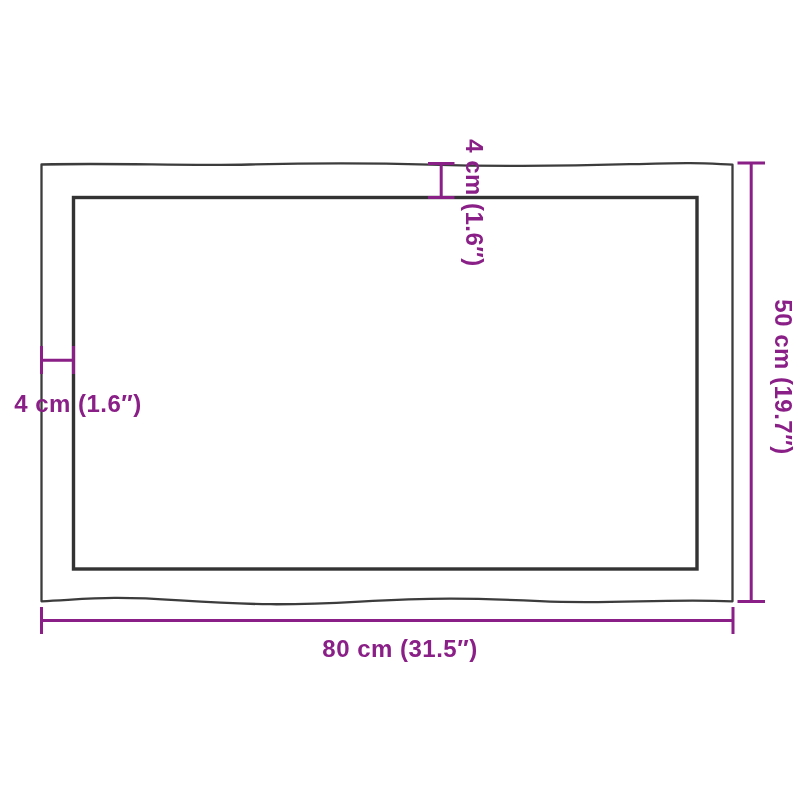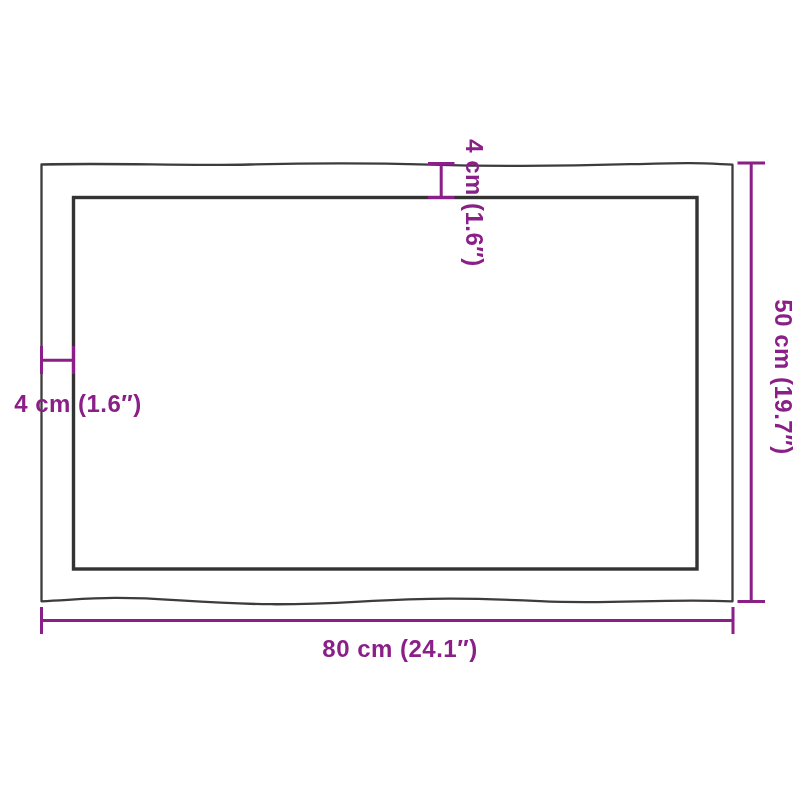--- a/index.html
+++ b/index.html
@@ -73,21 +73,21 @@
 
     <path d="M 428 163.5 H 454.5 M 428 197.5 H 454.5 M 441.2 163.5 V 197.5" fill="none" stroke="#8A1F87" stroke-width="3"></path>
 
     <path d="M 41.5 346 V 374 M 73.5 346 V 374 M 41.5 360.2 H 73.5" fill="none" stroke="#8A1F87" stroke-width="3"></path>
 
     <path d="M 737.5 163 H 765 M 737.5 601.5 H 765 M 751.2 163 V 601.5" fill="none" stroke="#8A1F87" stroke-width="3"></path>
 
     <path d="M 41.5 607 V 634 M 733 607 V 634 M 41.5 620.5 H 733" fill="none" stroke="#8A1F87" stroke-width="3"></path>
   </svg>
 
-  <div class="dim-label label-width">80 cm (24.1″)</div>
+  <div class="dim-label label-width">80 cm (31.5″)</div>
 
   <div class="dim-label label-height">50 cm (19.7″)</div>
 
   <div class="dim-label label-thickness-left">4 cm (1.6″)</div>
 
   <div class="dim-label label-thickness-top">4 cm (1.6″)</div>
 
 </div>
 
 </body></html>

